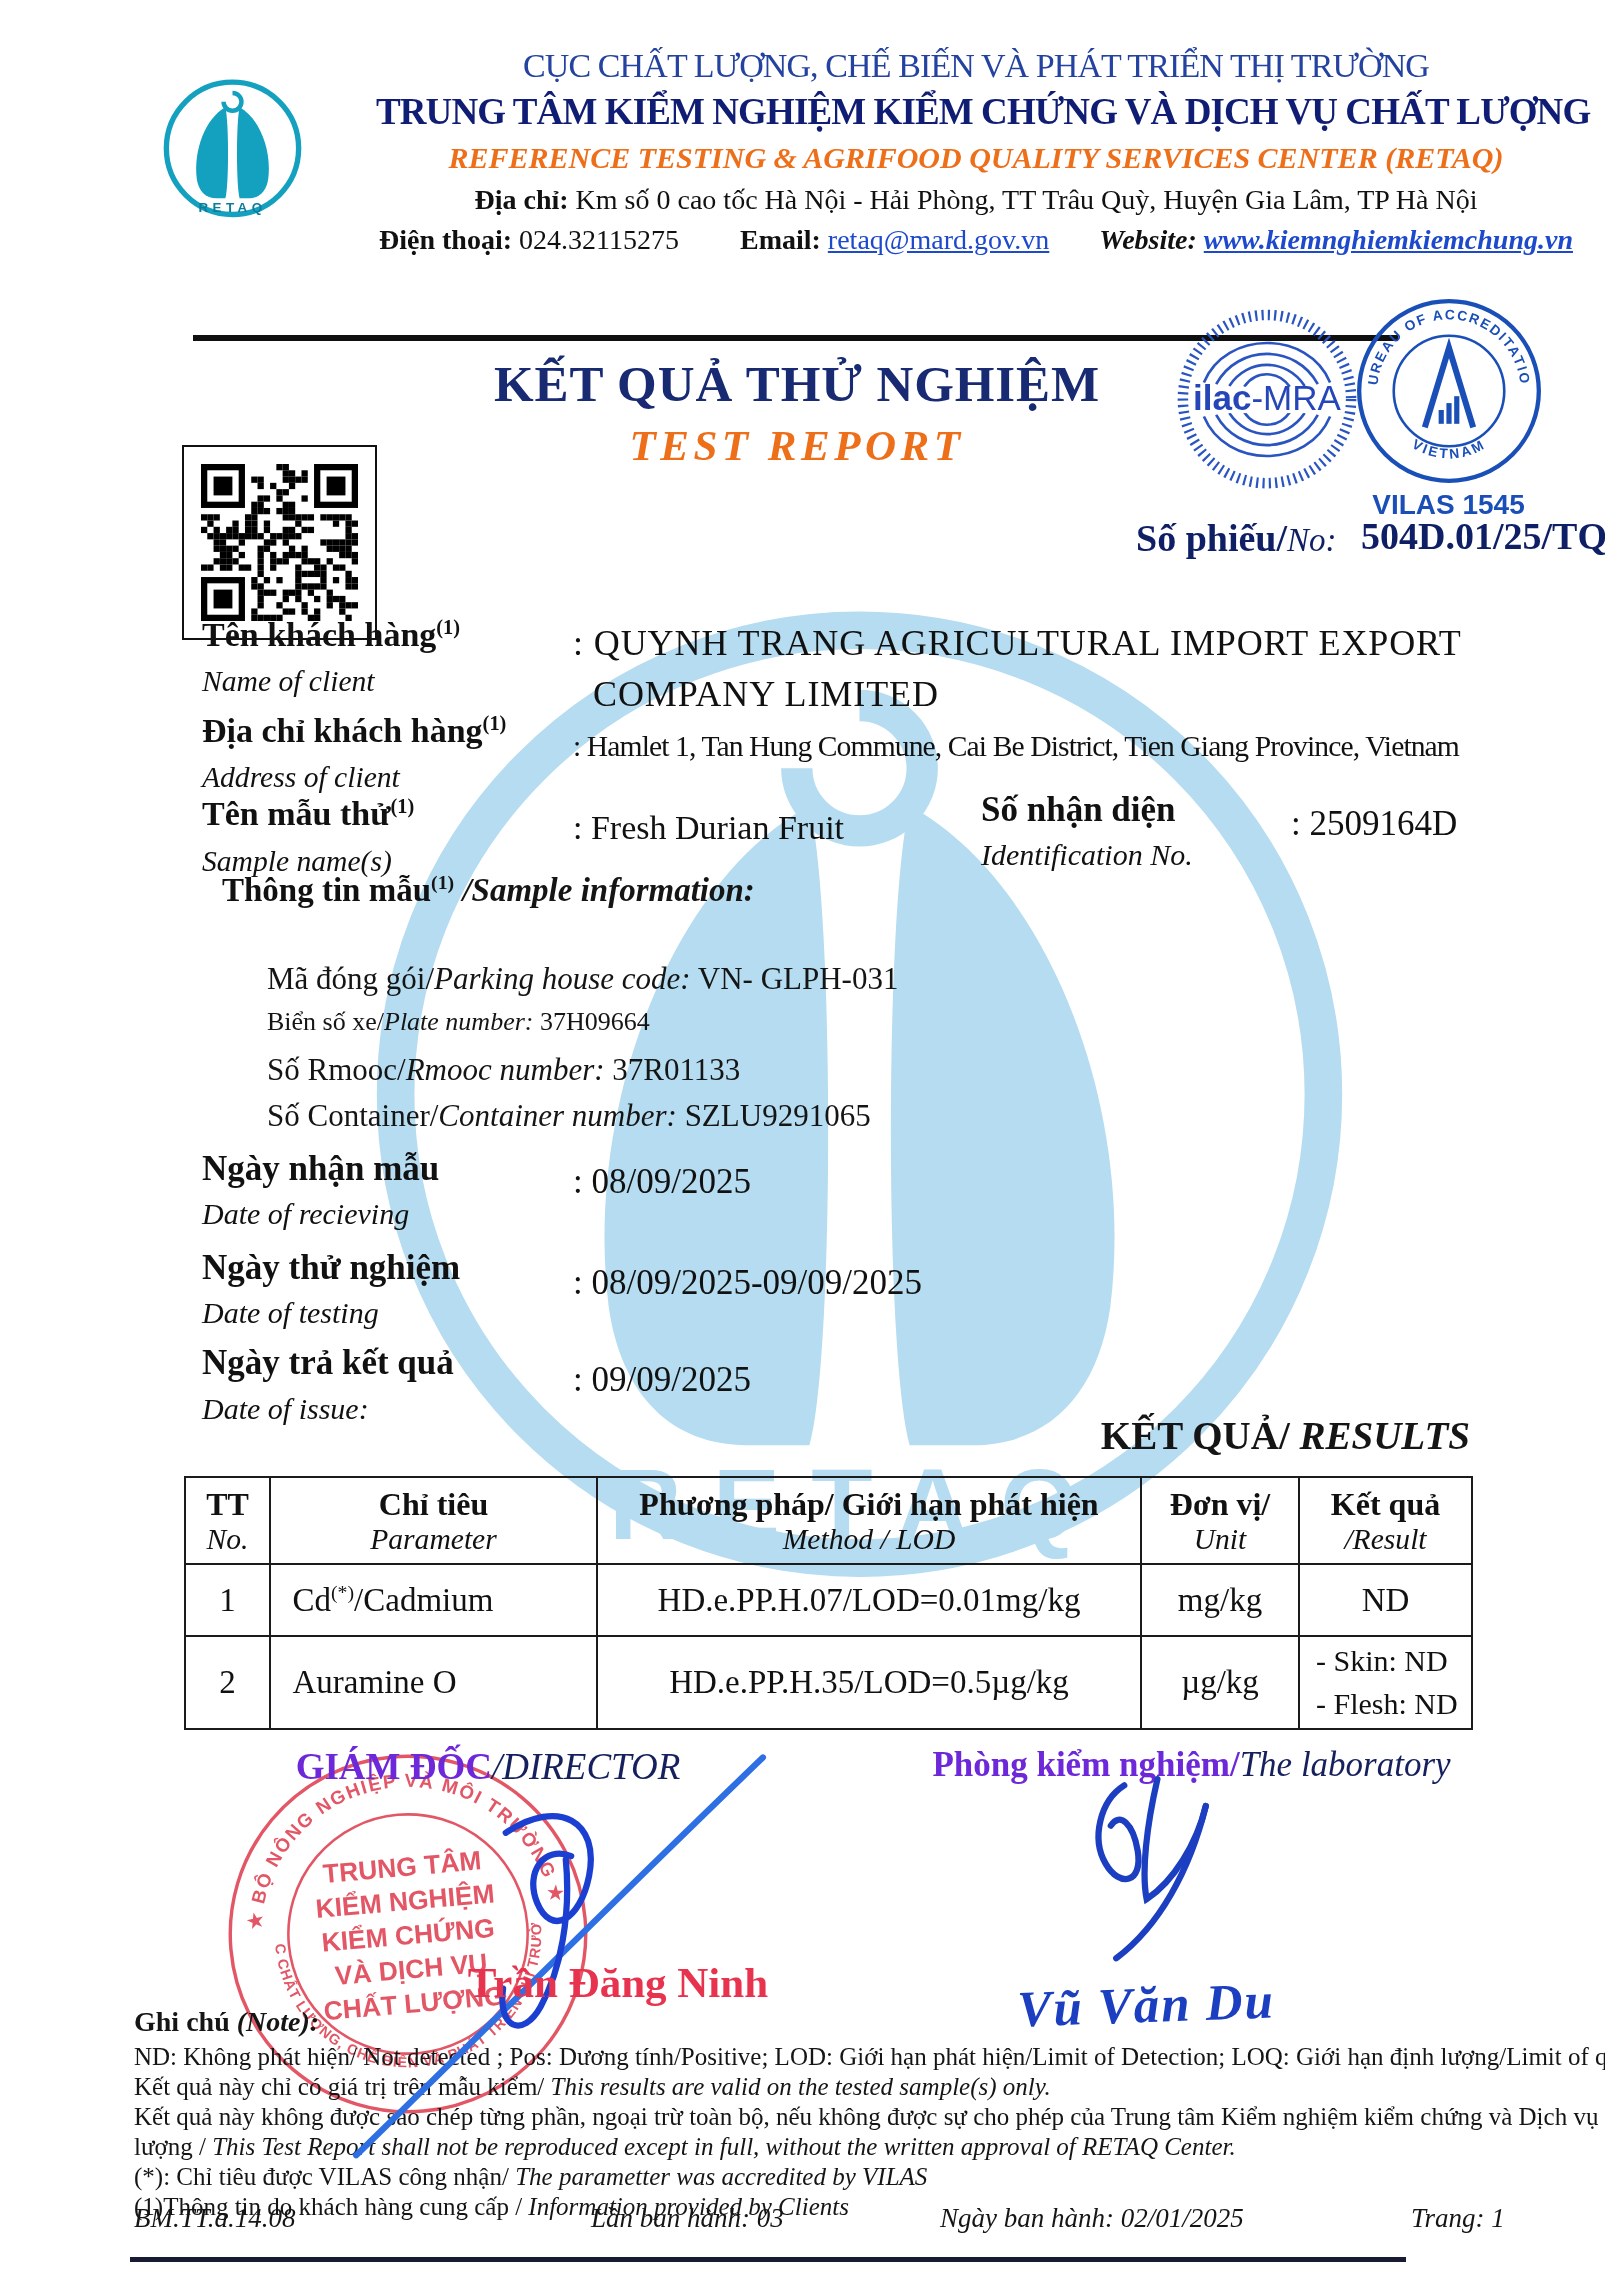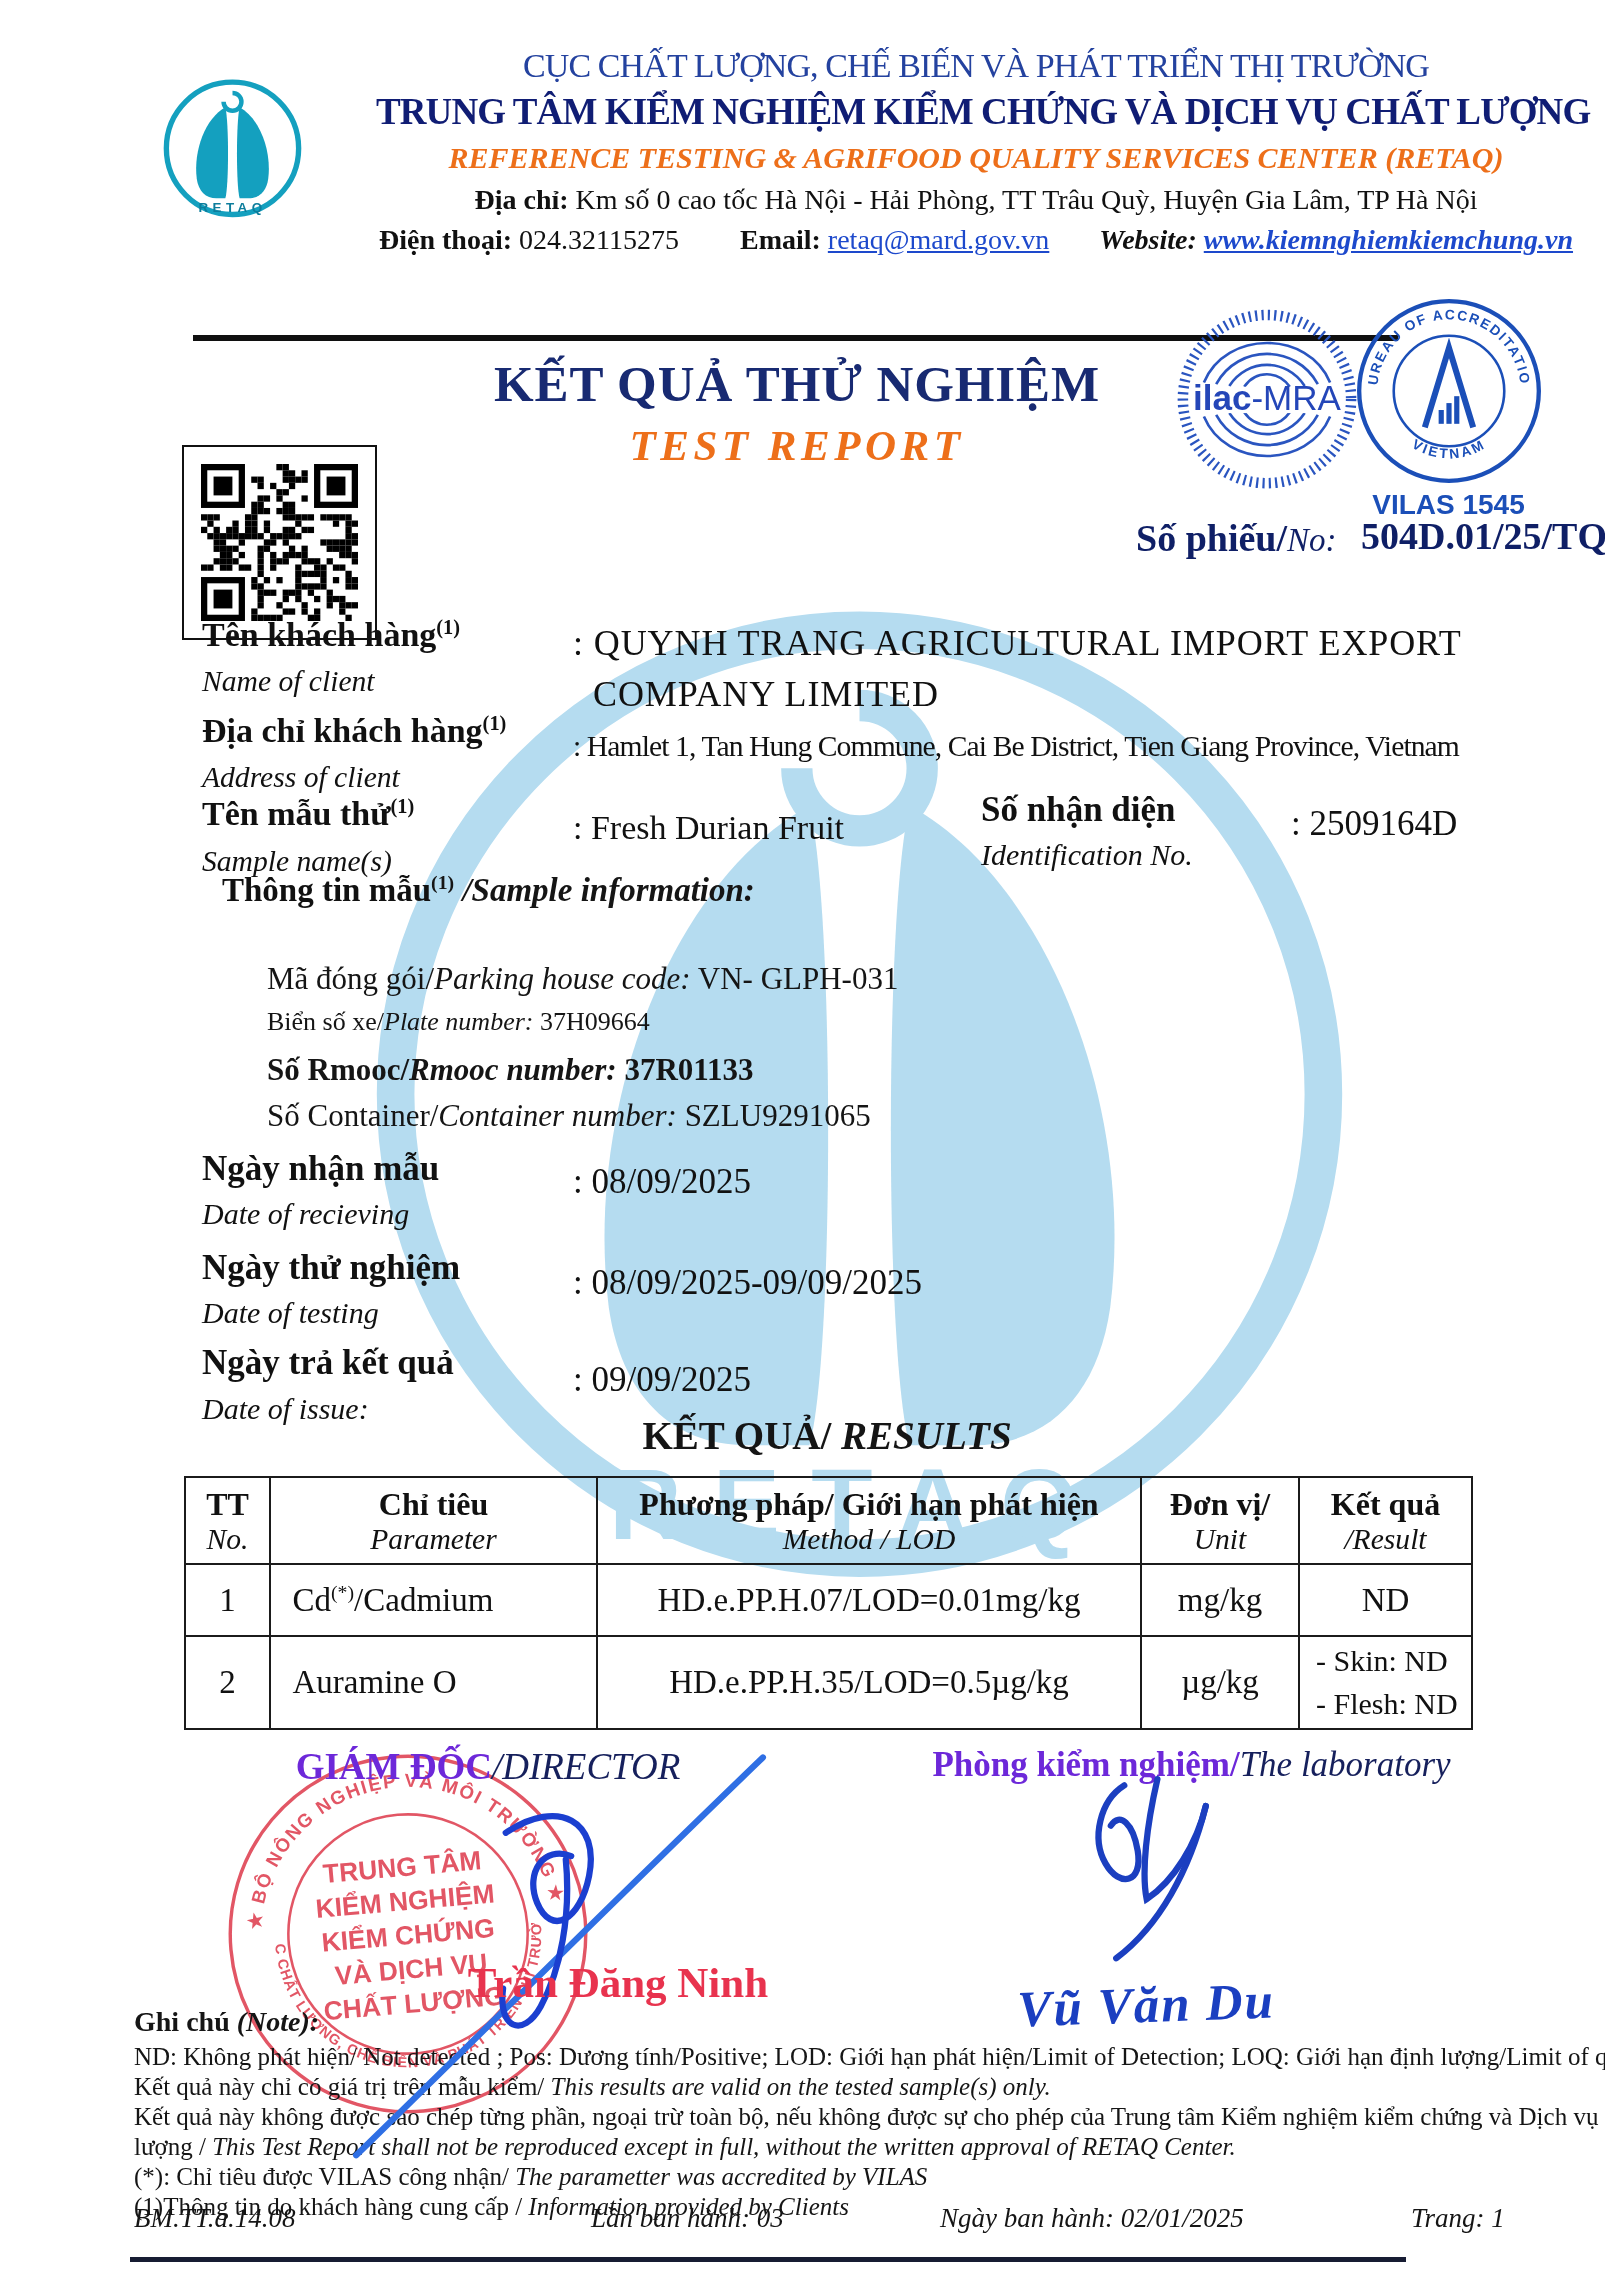--- a/index.html
+++ b/index.html
@@ -38,21 +38,21 @@
   .repno .vi{font-weight:bold;}
   .repno .en{font-style:italic;font-size:33px;}
   .repno-val{left:1361px;top:514px;font-size:38px;font-weight:bold;color:#0f1f66;z-index:2;white-space:nowrap;}
   
   .lblvi{font-size:34px;font-weight:bold;color:#111;white-space:nowrap;}
   .lblen{font-size:29.6px;font-style:italic;color:#111;white-space:nowrap;}
   .val{font-size:35px;color:#111;white-space:nowrap;}
   sup{font-size:60%;}
   .z2{z-index:2;}
   
-  .res-head{left:184px;top:1413px;width:1286px;text-align:center;font-size:39px;z-index:2;}
+  .res-head{left:184px;top:1413px;width:1286px;text-align:right;font-size:39px;z-index:2;}
   .res-head .vi{font-weight:bold;}
   .res-head .en{font-weight:bold;font-style:italic;}
   table.results{left:184px;top:1476px;border-collapse:collapse;z-index:2;position:absolute;background:transparent;}
   table.results td,table.results th{border:2.7px solid #1b1b1b;text-align:center;vertical-align:middle;
       font-family:"Liberation Serif",serif;color:#111;background:transparent;padding:1.8px 5.4px;}
   .thvi{font-size:32px;font-weight:bold;}
   .then{font-size:29.6px;font-style:italic;font-weight:normal;}
   .cell{font-size:33px;}
   .param{text-align:left !important;padding-left:21.5px !important;}
   .resline{font-size:30px;text-align:left;white-space:nowrap;line-height:1.45;}
@@ -401,21 +401,21 @@
 
   <div class="abs z2 lblvi" style="left:981px;top:790px;font-size:35px;">Số nhận diện</div>
   <div class="abs z2 lblen" style="left:981px;top:838px;font-size:30px;">Identification No.</div>
   <div class="abs z2 val" style="left:1291px;top:804px;font-size:35px;">: 2509164D</div>
 
   <div class="abs z2 nowrap" style="left:202px;top:871px;font-size:33px;">
     <span class="lblvi" style="font-size:33px;margin-left:20px;">Thông tin mẫu</span><sup style="font-weight:bold;">(1)</sup><span style="font-style:italic;font-weight:bold;"> /Sample information:</span>
   </div>
   <div class="abs z2 nowrap" style="left:267px;top:961px;font-size:31px;"><span>Mã đóng gói/</span><span style="font-style:italic;">Parking house code:</span><span> VN- GLPH-031</span></div>
   <div class="abs z2 nowrap" style="left:267px;top:1007px;font-size:26px;"><span>Biển số xe/</span><span style="font-style:italic;">Plate number:</span><span> 37H09664</span></div>
-  <div class="abs z2 nowrap" style="left:267px;top:1052px;font-size:31px;font-weight:bold;"><span>Số Rmooc/</span><span style="font-style:italic;">Rmooc number:</span><span> 37R01133</span></div>
+  <div class="abs z2 nowrap" style="left:267px;top:1052px;font-size:31px;"><span>Số Rmooc/</span><span style="font-style:italic;">Rmooc number:</span><span> 37R01133</span></div>
   <div class="abs z2 nowrap" style="left:267px;top:1098px;font-size:31px;"><span>Số Container/</span><span style="font-style:italic;">Container number:</span><span> SZLU9291065</span></div>
 
   <div class="abs z2 lblvi" style="left:202px;top:1149px;font-size:35px;">Ngày nhận mẫu</div>
   <div class="abs z2 lblen" style="left:202px;top:1197px;font-size:30px;">Date of recieving</div>
   <div class="abs z2 val" style="left:573px;top:1162px;">: 08/09/2025</div>
 
   <div class="abs z2 lblvi" style="left:202px;top:1248px;font-size:35px;">Ngày thử nghiệm</div>
   <div class="abs z2 lblen" style="left:202px;top:1296px;font-size:30px;">Date of testing</div>
   <div class="abs z2 val" style="left:573px;top:1263px;">: 08/09/2025-09/09/2025</div>
 

